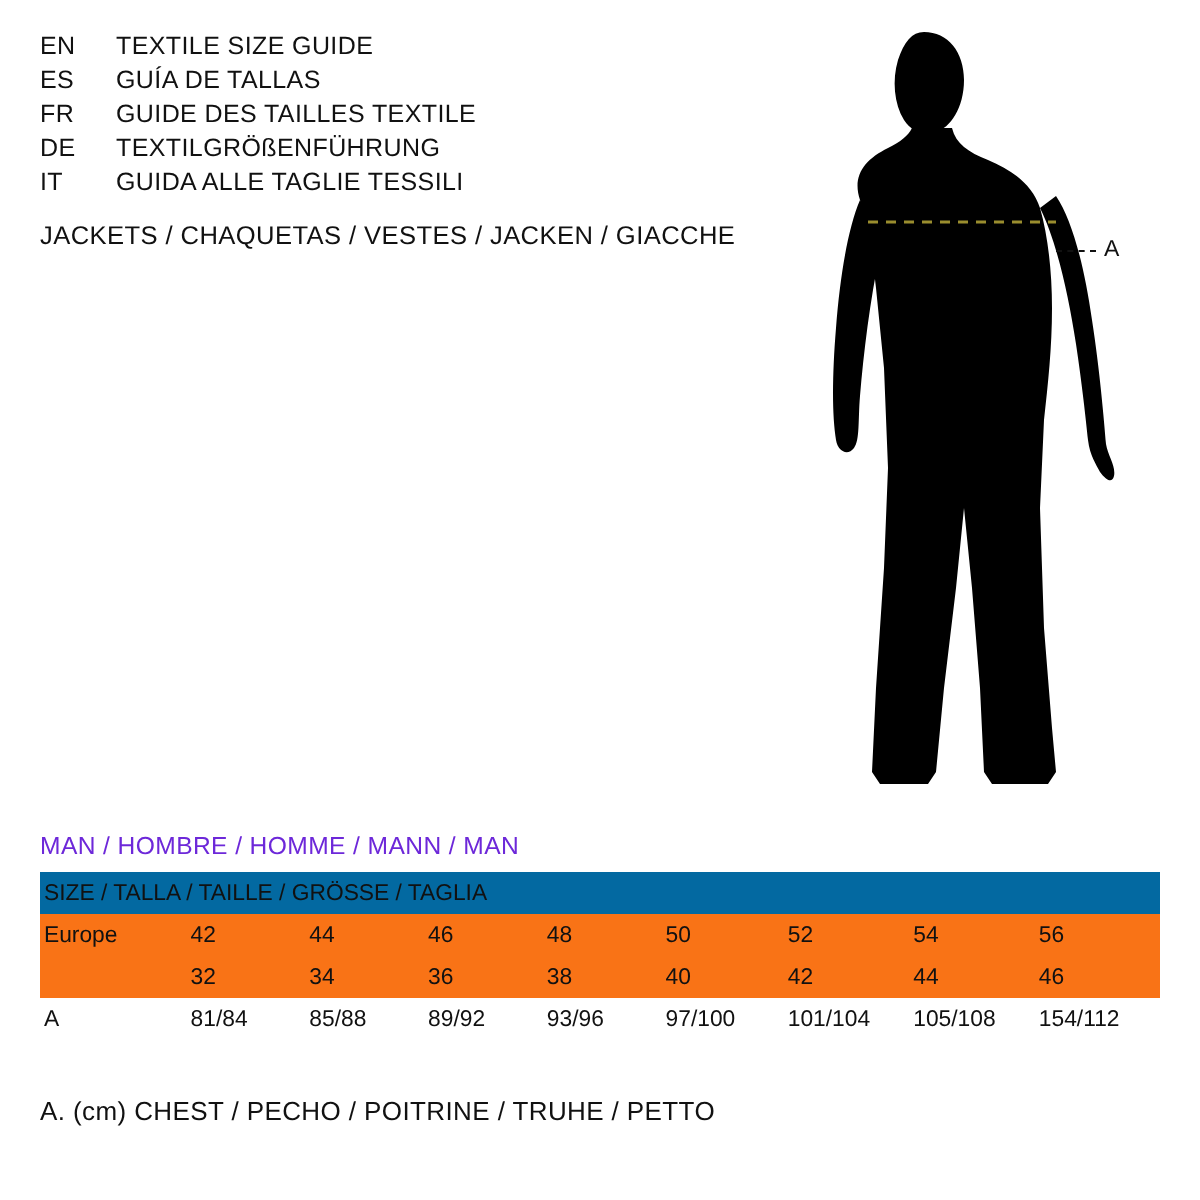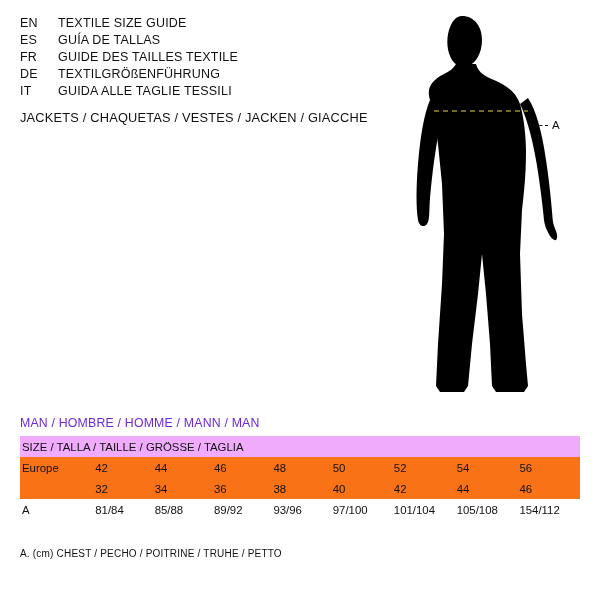--- a/index.html
+++ b/index.html
@@ -105,36 +105,36 @@
     color: #111;
   }
   table.size-table td, table.size-table th {
     text-align: left;
     padding: 2px 0 2px 2px;
     font-weight: normal;
     height: 17px;
     vertical-align: middle;
   }
   tr.head-row {
-    background: #f0abfc;
+    background: #0369a1;
   }
   tr.row-alt {
     background: #f97316;
   }
   tr.row-plain {
     background: #ffffff;
   }
   .col-label { width: 84px; }
   .col-v { width: 68px; }
 
   .table-footnote {
     position: absolute;
     left: 20px;
     top: 548px;
-    font-size: 10px;
+    font-size: 13px;
     letter-spacing: 0.2px;
     color: #111;
   }
 </style>
 </head>
 <body>
 
 <div class="page">
 
   <div class="lang-block">

